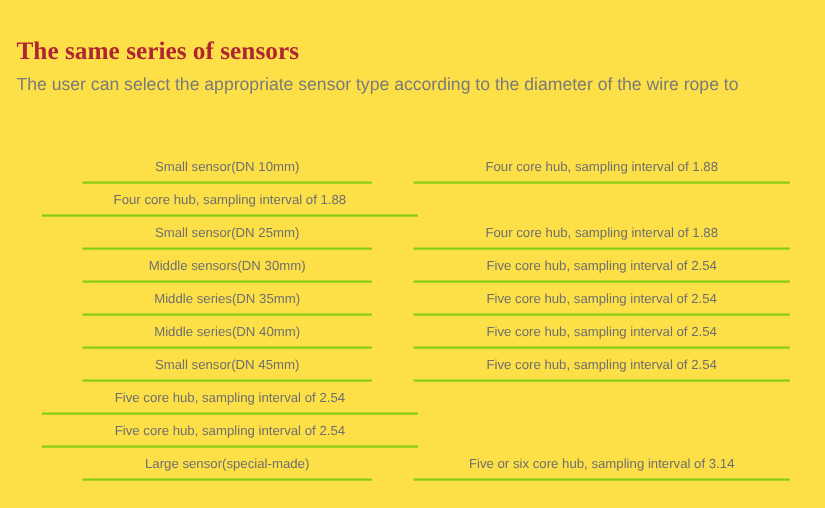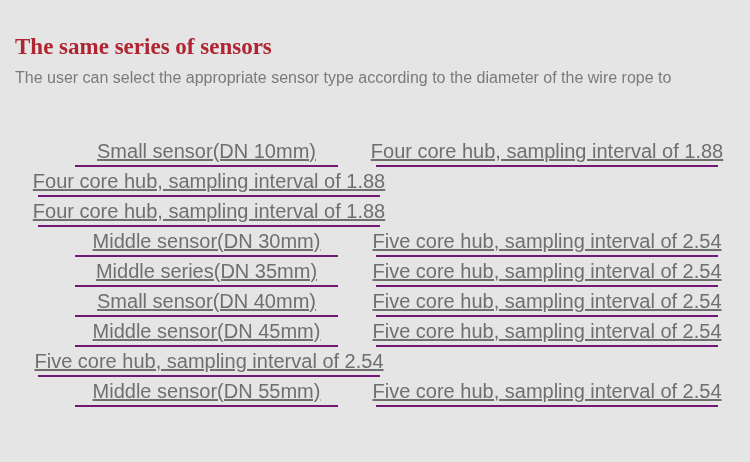--- a/index.html
+++ b/index.html
@@ -4,21 +4,21 @@
 <style>
   html, body {
     margin: 0;
     padding: 0;
     background: #ffffff;
   }
   .page {
     position: relative;
     width: 750px;
     height: 462px;
-    background: #e5e5e5;
+    background: #fde047;
     overflow: hidden;
     font-family: "Liberation Sans", sans-serif;
   }
   .title {
     position: absolute;
     left: 15px;
     top: 34px;
     margin: 0;
     font-family: "Liberation Serif", serif;
     font-weight: bold;
@@ -45,28 +45,27 @@
     left: 0;
     top: 137px;
     width: 750px;
   }
   .row {
     display: flex;
     height: 30px;
   }
   .cell {
     box-sizing: border-box;
-    border-bottom: 2px solid #701a75;
+    border-bottom: 2px solid #84cc16;
     display: flex;
     align-items: center;
     justify-content: center;
-    font-size: 20px;
+    font-size: 12px;
     color: #6f6f6f;
     white-space: nowrap;
-    text-decoration: underline;
   }
   .cell.sensor {
     margin-left: 75px;
     width: 263px;
   }
   .cell.hub {
     margin-left: 38px;
     width: 342px;
   }
 </style>
@@ -86,47 +85,51 @@
     <div class="row">
       <div class="cell sensor">Small sensor(DN 10mm)</div>
       <div class="cell hub">Four core hub, sampling interval of 1.88</div>
     </div>
 
     <div class="row">
       <div class="cell hub">Four core hub, sampling interval of 1.88</div>
     </div>
 
     <div class="row">
+      <div class="cell sensor">Small sensor(DN 25mm)</div>
       <div class="cell hub">Four core hub, sampling interval of 1.88</div>
     </div>
 
     <div class="row">
-      <div class="cell sensor">Middle sensor(DN 30mm)</div>
+      <div class="cell sensor">Middle sensors(DN 30mm)</div>
       <div class="cell hub">Five core hub, sampling interval of 2.54</div>
     </div>
 
     <div class="row">
       <div class="cell sensor">Middle series(DN 35mm)</div>
       <div class="cell hub">Five core hub, sampling interval of 2.54</div>
     </div>
 
     <div class="row">
-      <div class="cell sensor">Small sensor(DN 40mm)</div>
+      <div class="cell sensor">Middle series(DN 40mm)</div>
       <div class="cell hub">Five core hub, sampling interval of 2.54</div>
     </div>
 
     <div class="row">
-      <div class="cell sensor">Middle sensor(DN 45mm)</div>
+      <div class="cell sensor">Small sensor(DN 45mm)</div>
       <div class="cell hub">Five core hub, sampling interval of 2.54</div>
     </div>
 
     <div class="row">
       <div class="cell hub">Five core hub, sampling interval of 2.54</div>
     </div>
 
     <div class="row">
-      <div class="cell sensor">Middle sensor(DN 55mm)</div>
       <div class="cell hub">Five core hub, sampling interval of 2.54</div>
     </div>
 
+    <div class="row">
+      <div class="cell sensor">Large sensor(special-made)</div>
+      <div class="cell hub">Five or six core hub, sampling interval of 3.14</div>
+    </div>
 
   </div>
 </div>
 
 </body></html>

